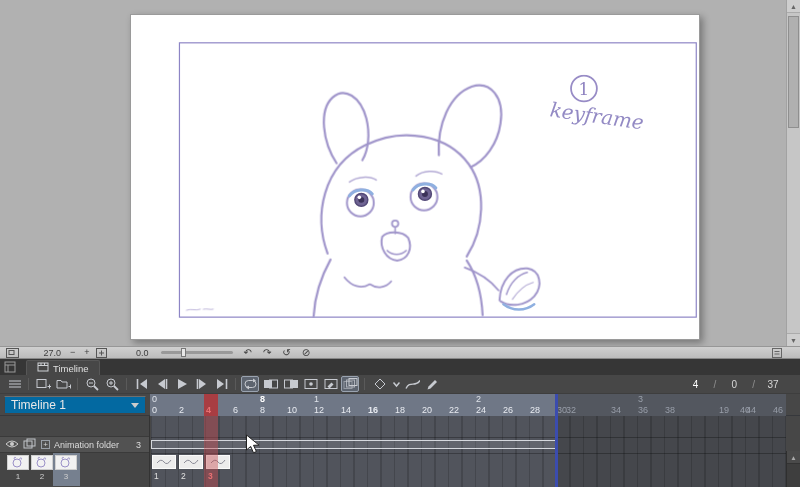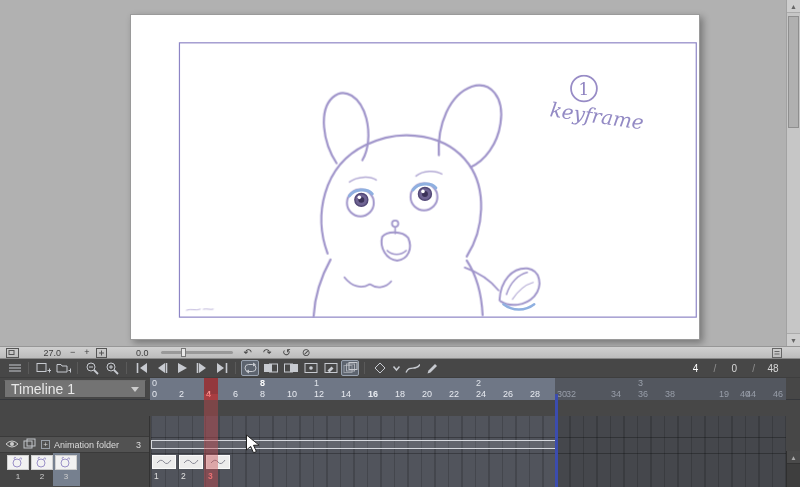--- a/index.html
+++ b/index.html
@@ -45,23 +45,23 @@
             border:1px solid transparent; border-radius:2px; }
   .tb-btn.active { background:#5d646f; border-color:#9aa3b0; }
   .tb-btn.narrow { width:11px; }
   .tb-sep { width:1px; height:12px; background:#323232; border-right:1px solid #5a5a5a; margin:0 4px; }
   .frame-indicator { margin-left:auto; display:flex; align-items:center; padding-right:20px; font-size:10px; color:#d8d8d8; }
   .fi-val { min-width:14px; text-align:center; }
   .fi-val.cur { color:#fff; }
   .fi-sep { color:#8f8f8f; margin:0 11px; }
 
   .header-row { position:relative; height:22px; background:#474747; border-bottom:1px solid #36383c; }
-  .tl-select { position:absolute; left:4px; top:2px; width:142px; height:18px; background:#737373;
+  .tl-select { position:absolute; left:4px; top:2px; width:142px; height:18px; background:#0369a1;
                border:1px solid #454545; border-top-color:#6f6f6f; display:flex; align-items:center;
-               padding:0 6px; font-size:14px; color:#e8e8e8; }
+               padding:0 6px; font-size:12px; color:#e8e8e8; }
   .tl-chev { margin-left:auto; width:0; height:0; border-left:4px solid transparent; border-right:4px solid transparent; border-top:5px solid #ccc; }
   .ruler { position:absolute; left:150px; top:0; width:636px; height:22px; background:#53575f; overflow:hidden; }
   .ruler-range { position:absolute; left:0; top:0; height:22px; background:#6f7786; }
   .ruler-cur { position:absolute; top:0; height:22px; background:#93383d; }
   .sec { position:absolute; top:0; font-size:9px; color:#dfe3ea; }
   .sec.out { color:#9aa0ab; }
   .sec.strong { color:#fff; font-weight:bold; }
   .frm { position:absolute; top:11px; font-size:9px; color:#e8ebf1; }
   .frm.out { color:#989ea9; }
   .frm.cur { color:#ff9090; font-weight:bold; }
@@ -182,20 +182,37 @@
   <span class="nv-spacer"></span>
   <span class="nv-right">
     <svg width="10" height="10">
         <rect x="0.5" y="0.5" width="9" height="9" fill="none" stroke="#666"></rect>
         <path d="M2.5,3.5 h5 M2.5,6 h5" stroke="#666"></path>
       </svg>
   </span>
 </div>
 
 <div class="timeline-panel">
+  <div class="tab-row">
+    <span class="panel-icon">
+      <svg width="12" height="12">
+          <rect x="1" y="1" width="10" height="10" fill="none" stroke="#9a9a9a"></rect>
+          <path d="M1,4 h10 M4,4 v7" stroke="#9a9a9a"></path>
+        </svg>
+    </span>
+    <div class="tab">
+      <span>
+        <svg width="12" height="10">
+            <rect x="1" y="1" width="10" height="8" fill="none" stroke="#cfd2d6"></rect>
+            <path d="M1,3.5 h10 M4,1 v2.5 M7.5,1 v2.5" stroke="#cfd2d6"></path>
+          </svg>
+      </span>
+      <span>Timeline</span>
+    </div>
+  </div>
 
   <div class="toolbar">
     <div id="tb-icons">
         <span class="tb-btn">
           <svg width="18" height="14">
             <path d="M3 4h12M3 7h12M3 10h12" stroke="#c7cad0" fill="none"></path>
           </svg>
         </span>
         <span class="tb-sep"></span>
         <span class="tb-btn">
@@ -314,21 +331,21 @@
           <svg width="18" height="14">
             <path d="M3.5 12.5l1-3 6.5-6.5 2 2-6.5 6.5z" fill="#c7cad0"></path>
           </svg>
         </span>
       </div>
     <div class="frame-indicator">
       <span class="fi-val cur">4</span>
       <span class="fi-sep">/</span>
       <span class="fi-val">0</span>
       <span class="fi-sep">/</span>
-      <span class="fi-val">48</span>
+      <span class="fi-val">37</span>
     </div>
   </div>
 
   <div class="header-row">
     <div class="tl-select">
       <span>Timeline 1</span>
       <span class="tl-chev"></span>
     </div>
     <div class="ruler" id="ruler">
         <div class="ruler-range" style="width: 405px;"></div>

